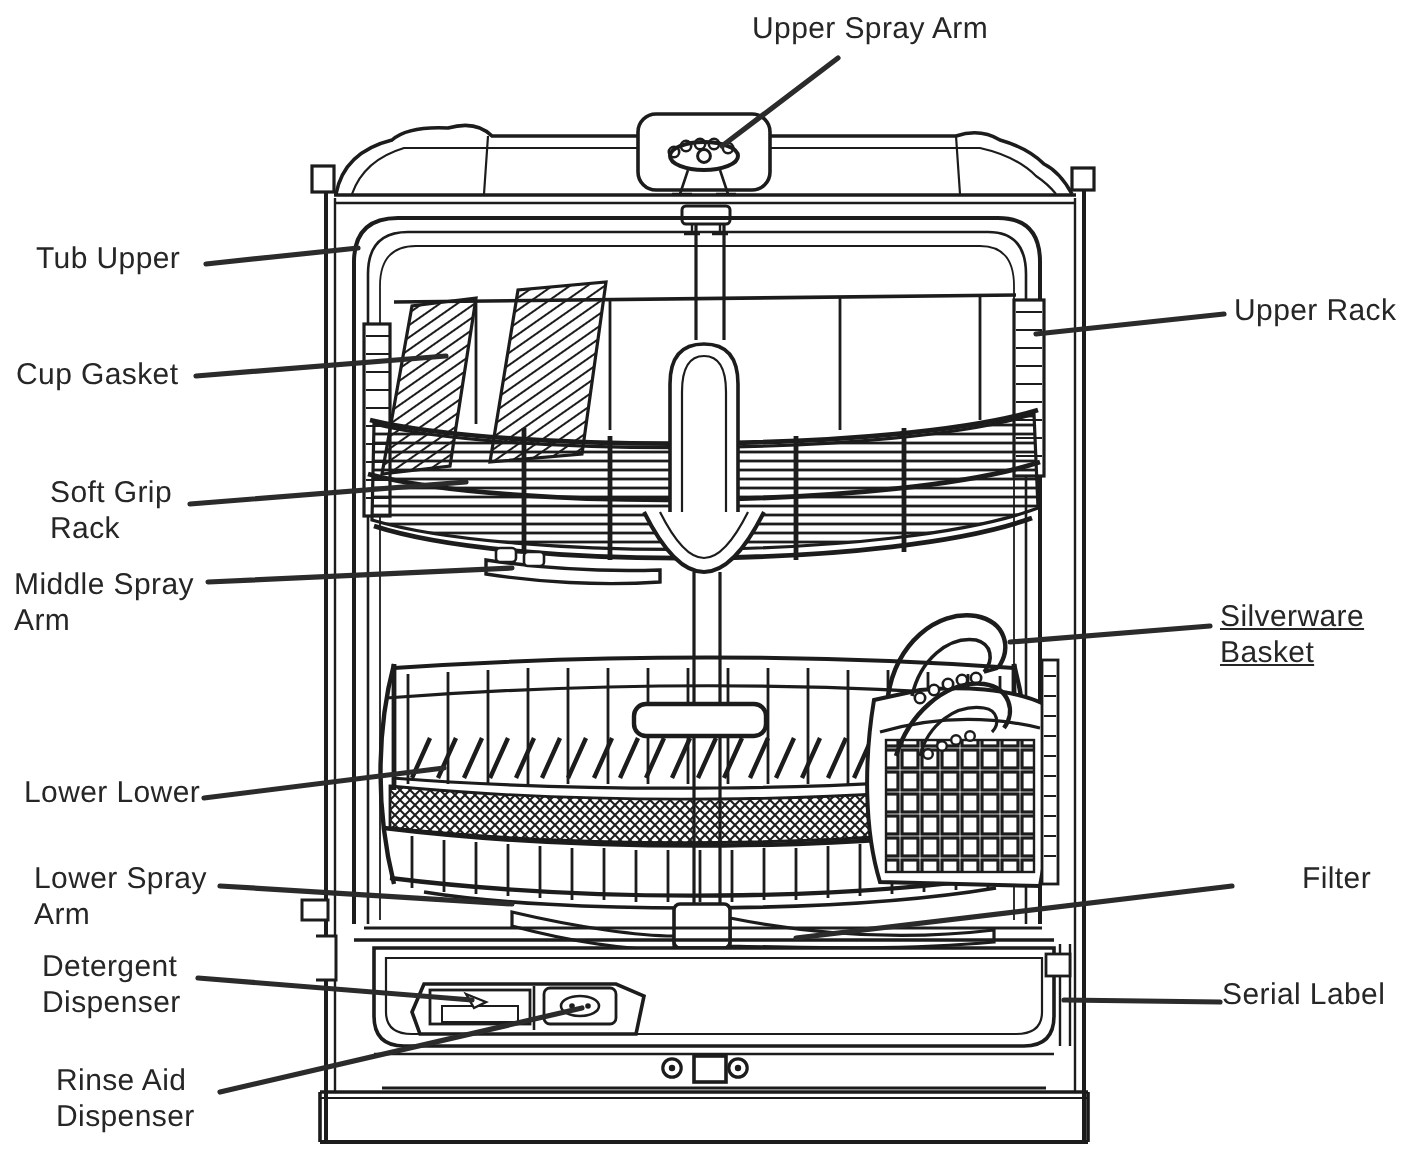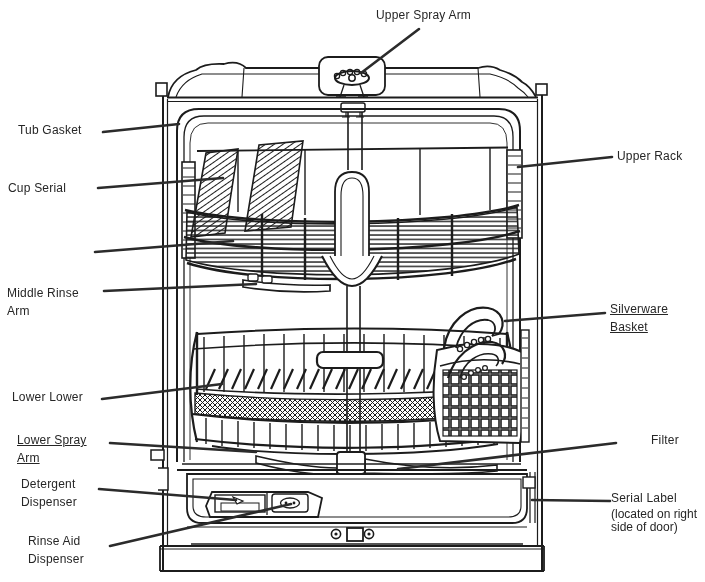--- a/index.html
+++ b/index.html
@@ -12,21 +12,21 @@
     position:relative;
     width:705px;height:582px;
     background:var(--bg);
     font-family:"Liberation Sans", sans-serif;
     overflow:hidden;
   }
   .stage svg{position:absolute;left:0;top:0;}
   .callout{
     position:absolute;
     color:var(--text);
-    font-size:12px;
+    font-size:15px;
     line-height:18px;
     letter-spacing:0.2px;
     white-space:pre-line;
   }
   .callout-note{
     position:absolute;
     color:var(--text);
     font-size:12px;
     line-height:13px;
     white-space:pre-line;
@@ -227,32 +227,32 @@
       <path d="M99,489 L236,500"></path>
       <path d="M110,546 L291,504"></path>
       <path d="M612,157 L518,167"></path>
       <path d="M605,313 L505,321"></path>
       <path d="M616,443 L398,469"></path>
       <path d="M610,501 L532,500"></path>
     </g>
   </svg>
 
   <div class="callout" style="left:376px;top:6px;">Upper Spray Arm</div>
-  <div class="callout" style="left:18px;top:121px;">Tub Gasket</div>
-  <div class="callout" style="left:8px;top:179px;">Cup Serial</div>
-  <div class="callout" style="left:7px;top:284px;">Middle Rinse
+  <div class="callout" style="left:18px;top:121px;">Tub Upper</div>
+  <div class="callout" style="left:8px;top:179px;">Cup Gasket</div>
+  <div class="callout" style="left:25px;top:238px;">Soft Grip
+Rack</div>
+  <div class="callout" style="left:7px;top:284px;">Middle Spray
 Arm</div>
   <div class="callout" style="left:12px;top:388px;">Lower Lower</div>
-  <div class="callout" style="left:17px;top:431px;text-decoration:underline;">Lower Spray
+  <div class="callout" style="left:17px;top:431px;">Lower Spray
 Arm</div>
   <div class="callout" style="left:21px;top:475px;">Detergent
 Dispenser</div>
   <div class="callout" style="left:28px;top:532px;">Rinse Aid
 Dispenser</div>
   <div class="callout" style="left:617px;top:147px;text-align:right;">Upper Rack</div>
   <div class="callout" style="left:610px;top:300px;text-decoration:underline;">Silverware
 Basket</div>
   <div class="callout" style="left:639px;top:431px;margin-left:12px;">Filter</div>
   <div class="callout" style="left:611px;top:489px;">Serial Label</div>
-  <div class="callout-note" style="left:611px;top:508px;">(located on right
-side of door)</div>
 
 </div>
 
 </body></html>

